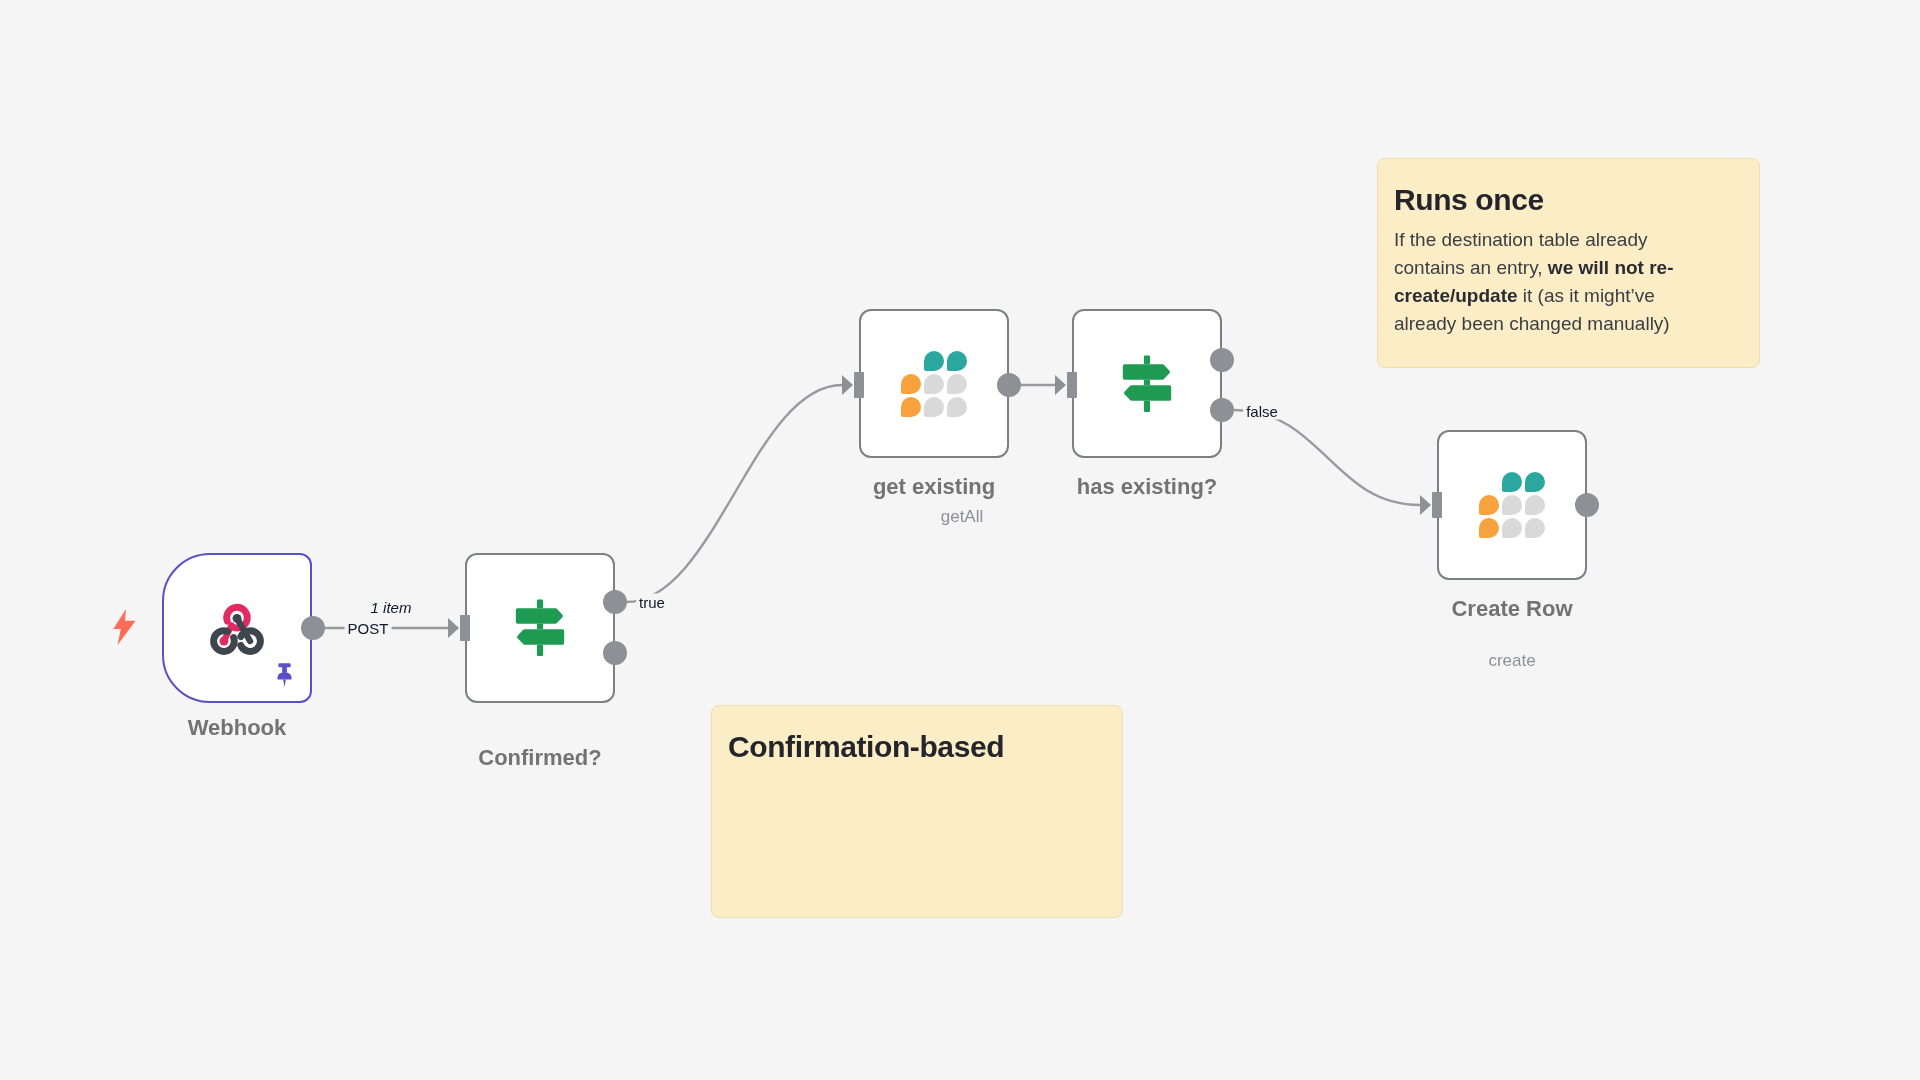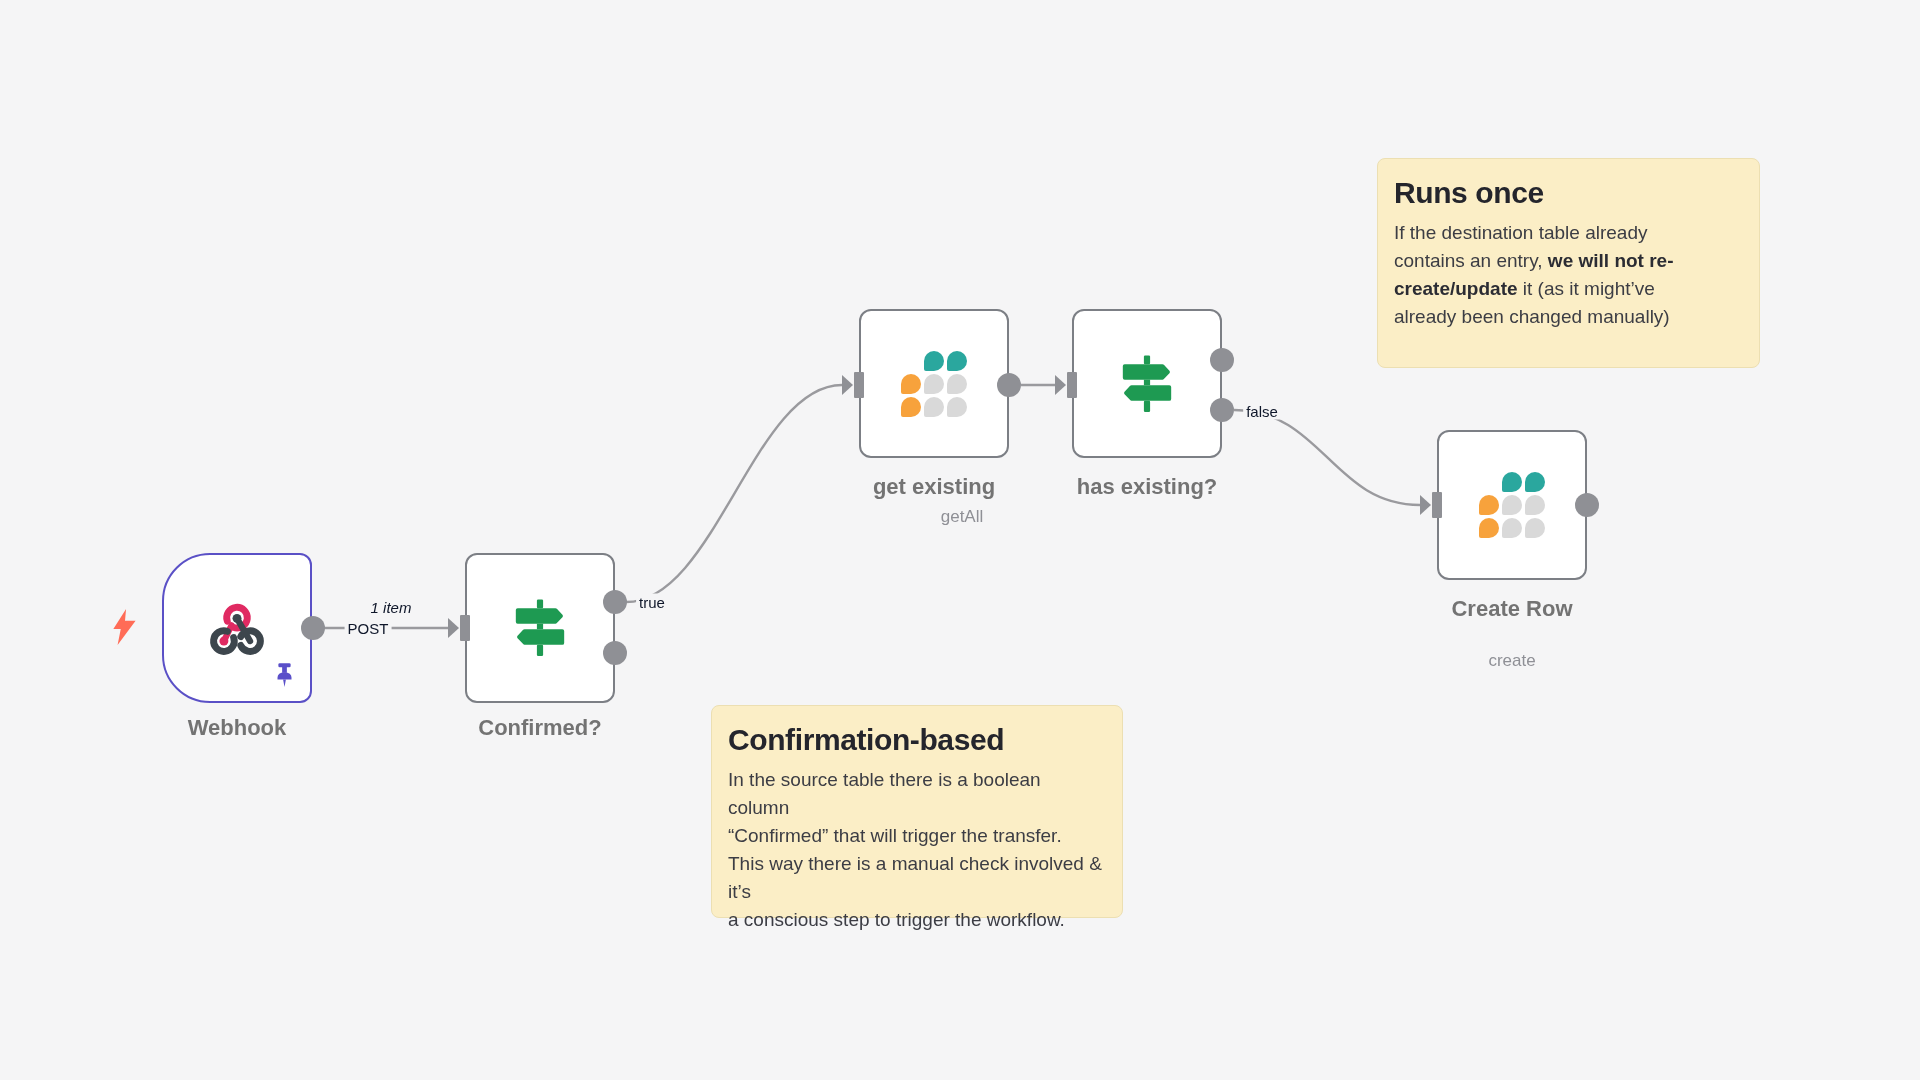--- a/index.html
+++ b/index.html
@@ -5,21 +5,21 @@
   html,body{margin:0;padding:0;background:#e9e9ec;}
   *{box-sizing:border-box;}
   .canvas{
     position:relative;width:1920px;height:1080px;overflow:hidden;
     background:#f5f5f6;
     font-family:"Liberation Sans","DejaVu Sans",sans-serif;
   }
   
   .sticky{
     position:absolute;background:#fbeec6;border:1px solid #ecdfb2;
-    border-radius:8px;padding:0 16px;z-index:0;
+    border-radius:8px;padding:7px 16px;z-index:0;
   }
   .sticky-title{
     margin:17px 0 9px;font-size:30px;font-weight:700;color:#24252c;
     letter-spacing:-0.4px;
   }
   .sticky-body{
     margin:0;font-size:19px;line-height:28px;color:#3c3d44;white-space:pre-line;
   }
   .sticky-body .b{font-weight:700;color:#2b2c33;}
   
@@ -62,24 +62,20 @@
   <section class="sticky" style="left:1377px;top:158px;width:383px;height:210px;">
     <h2 class="sticky-title">Runs once</h2>
     <p class="sticky-body"><span>If the destination table already
 contains an entry, </span><span class="b">we will not re-
 create/update</span><span> it (as it might’ve
 already been changed manually)</span></p>
   </section>
 
   <section class="sticky" style="left:711px;top:705px;width:412px;height:213px;">
     <h2 class="sticky-title">Confirmation-based</h2>
-    <p class="sticky-body">In the source table there is a boolean column
-“Confirmed” that will trigger the transfer.
-This way there is a manual check involved &amp; it’s
-a conscious step to trigger the workflow.</p>
   </section>
 
   <svg class="bolt" width="26" height="36" viewBox="0 0 24 34">
     <polygon points="13,0 1,19 8,19 5,34 22,11 12,11" fill="#ff6c57"></polygon>
   </svg>
 
   <div class="node trigger" style="left:162px;top:553px;">
     <svg width="62" height="62" viewBox="0 0 90 90">
       <g fill="none" stroke-linecap="round">
         <path stroke="#e02a62" stroke-width="9" d="M26 64 L37 41"></path>
@@ -183,21 +179,21 @@
           <rect x="1067" y="372" width="10" height="26" rx="1"></rect>
       </g>
       <g>
         <polygon points="1420,495 1431,505 1420,515"></polygon>
           <rect x="1432" y="492" width="10" height="26" rx="1"></rect>
       </g>
     </g>
   </svg>
 
   <div class="node-label" style="left:87px;top:715px;">Webhook</div>
-  <div class="node-label" style="left:390px;top:715px;">Confirmed?</div>
+  <div class="node-label" style="left:390px;top:745px;">Confirmed?</div>
   <div class="node-label" style="left:784px;top:474px;">get existing</div>
   <div class="node-sublabel" style="left:812px;top:507px;">getAll</div>
   <div class="node-label" style="left:997px;top:474px;">has existing?</div>
   <div class="node-label" style="left:1362px;top:596px;">Create Row</div>
   <div class="node-sublabel" style="left:1362px;top:651px;">create</div>
 
   <div class="conn-label" style="left:391px;top:607px;font-style:italic;">1 item</div>
   <div class="conn-label" style="left:368px;top:628px;">POST</div>
   <div class="conn-label" style="left:652px;top:602px;">true</div>
   <div class="conn-label" style="left:1262px;top:411px;">false</div>

